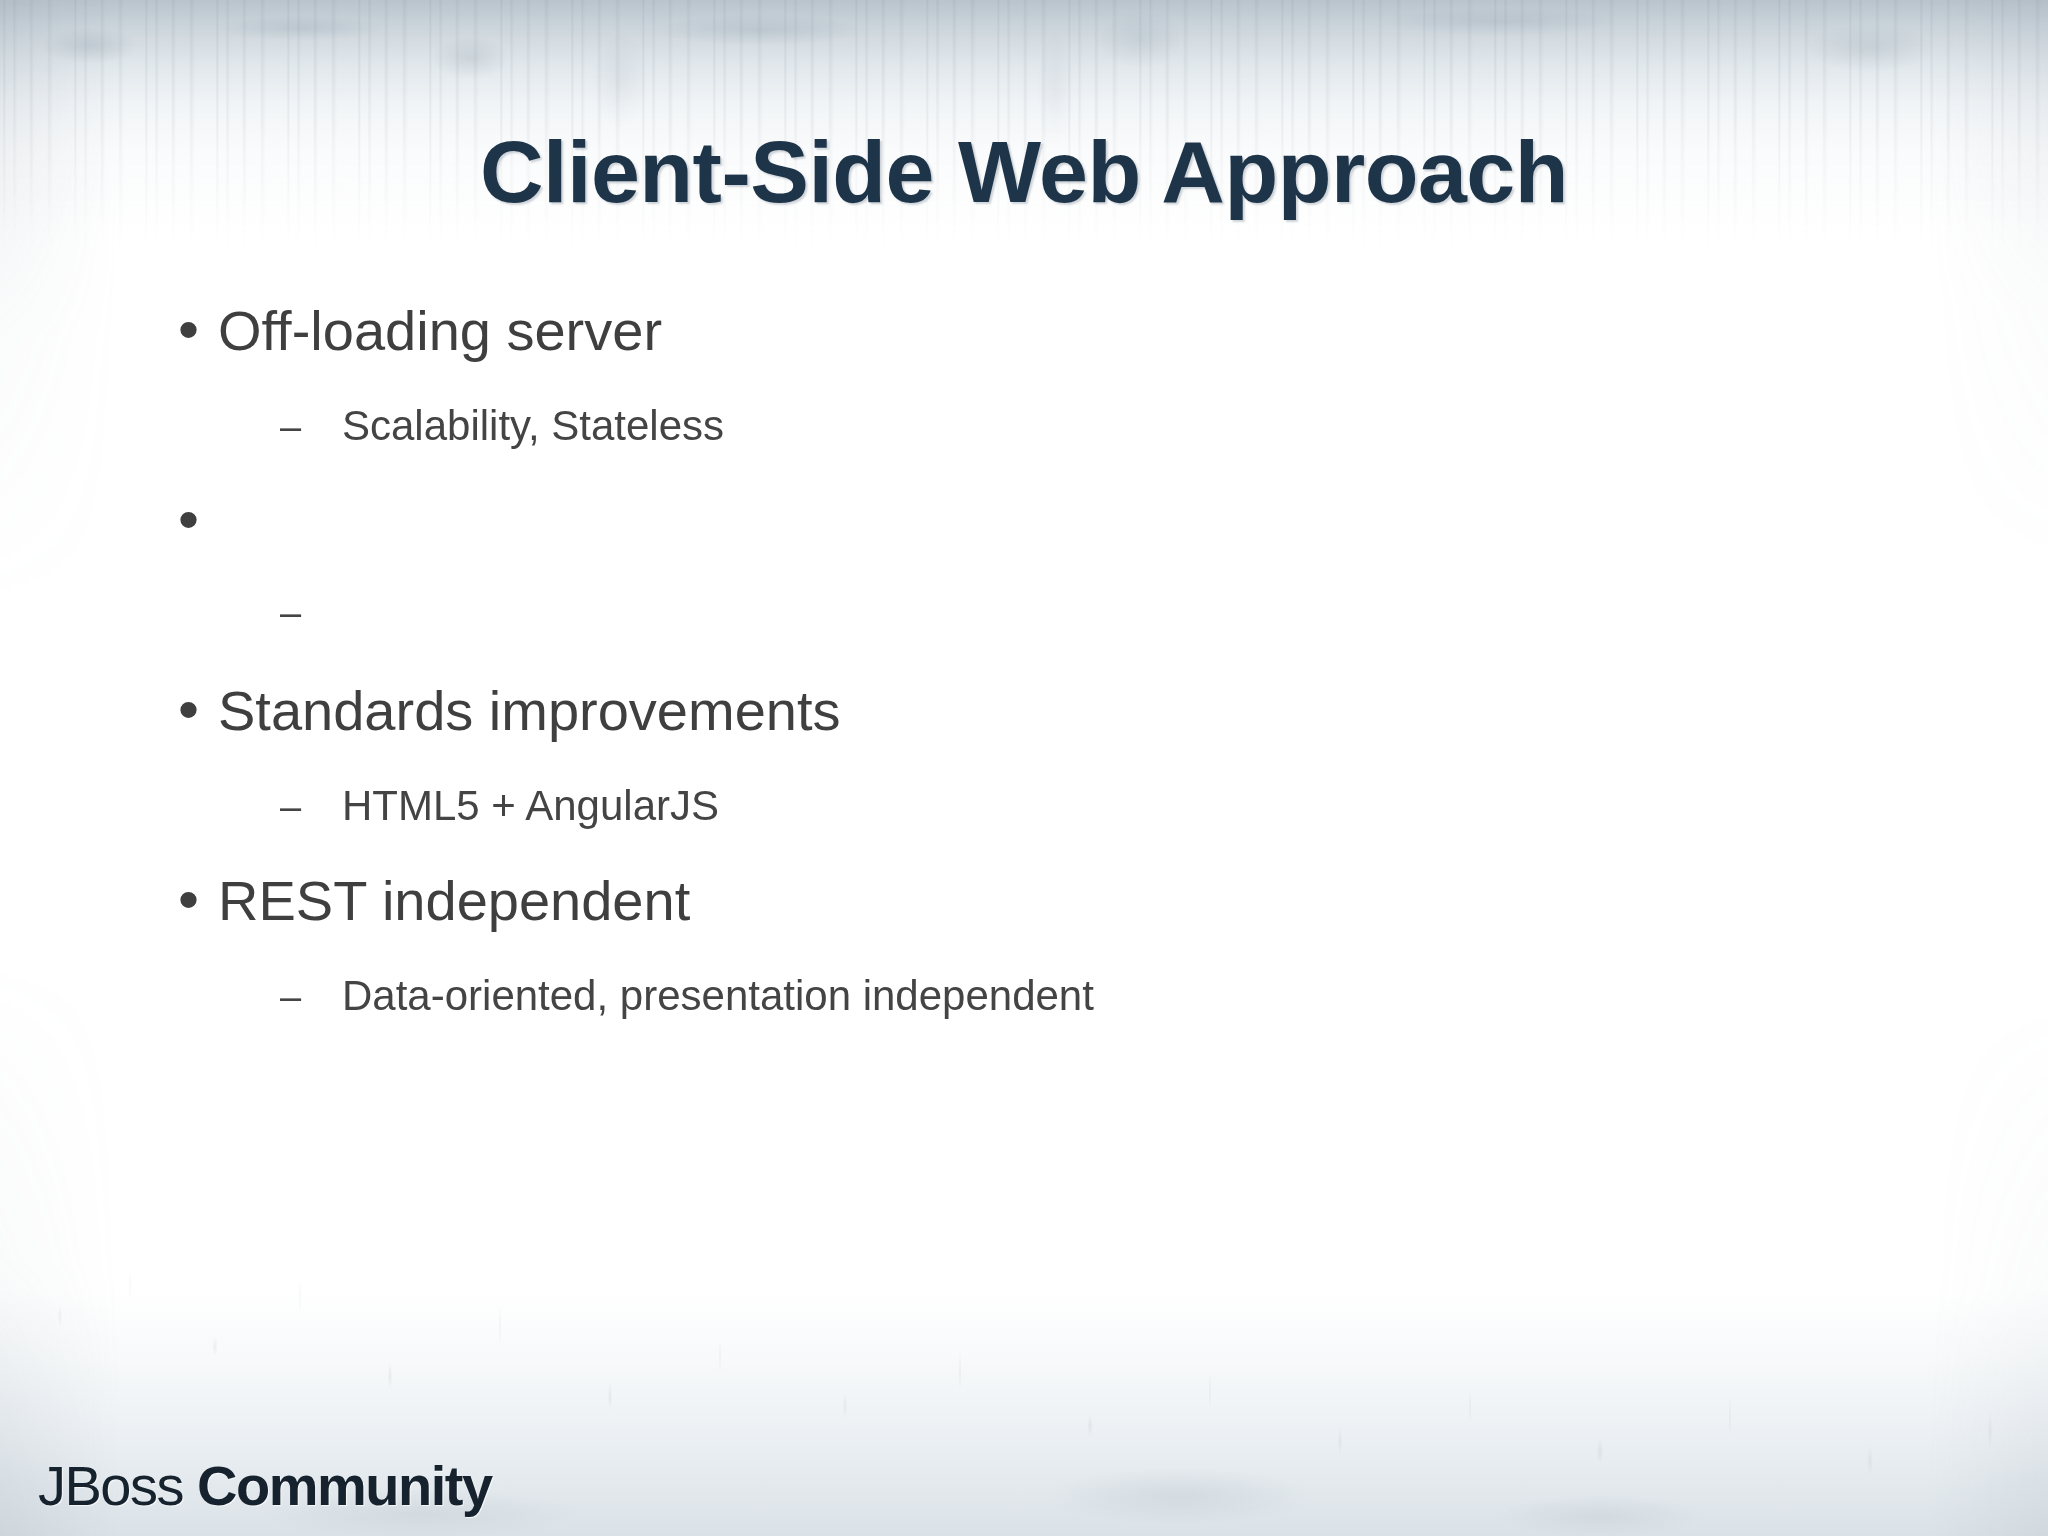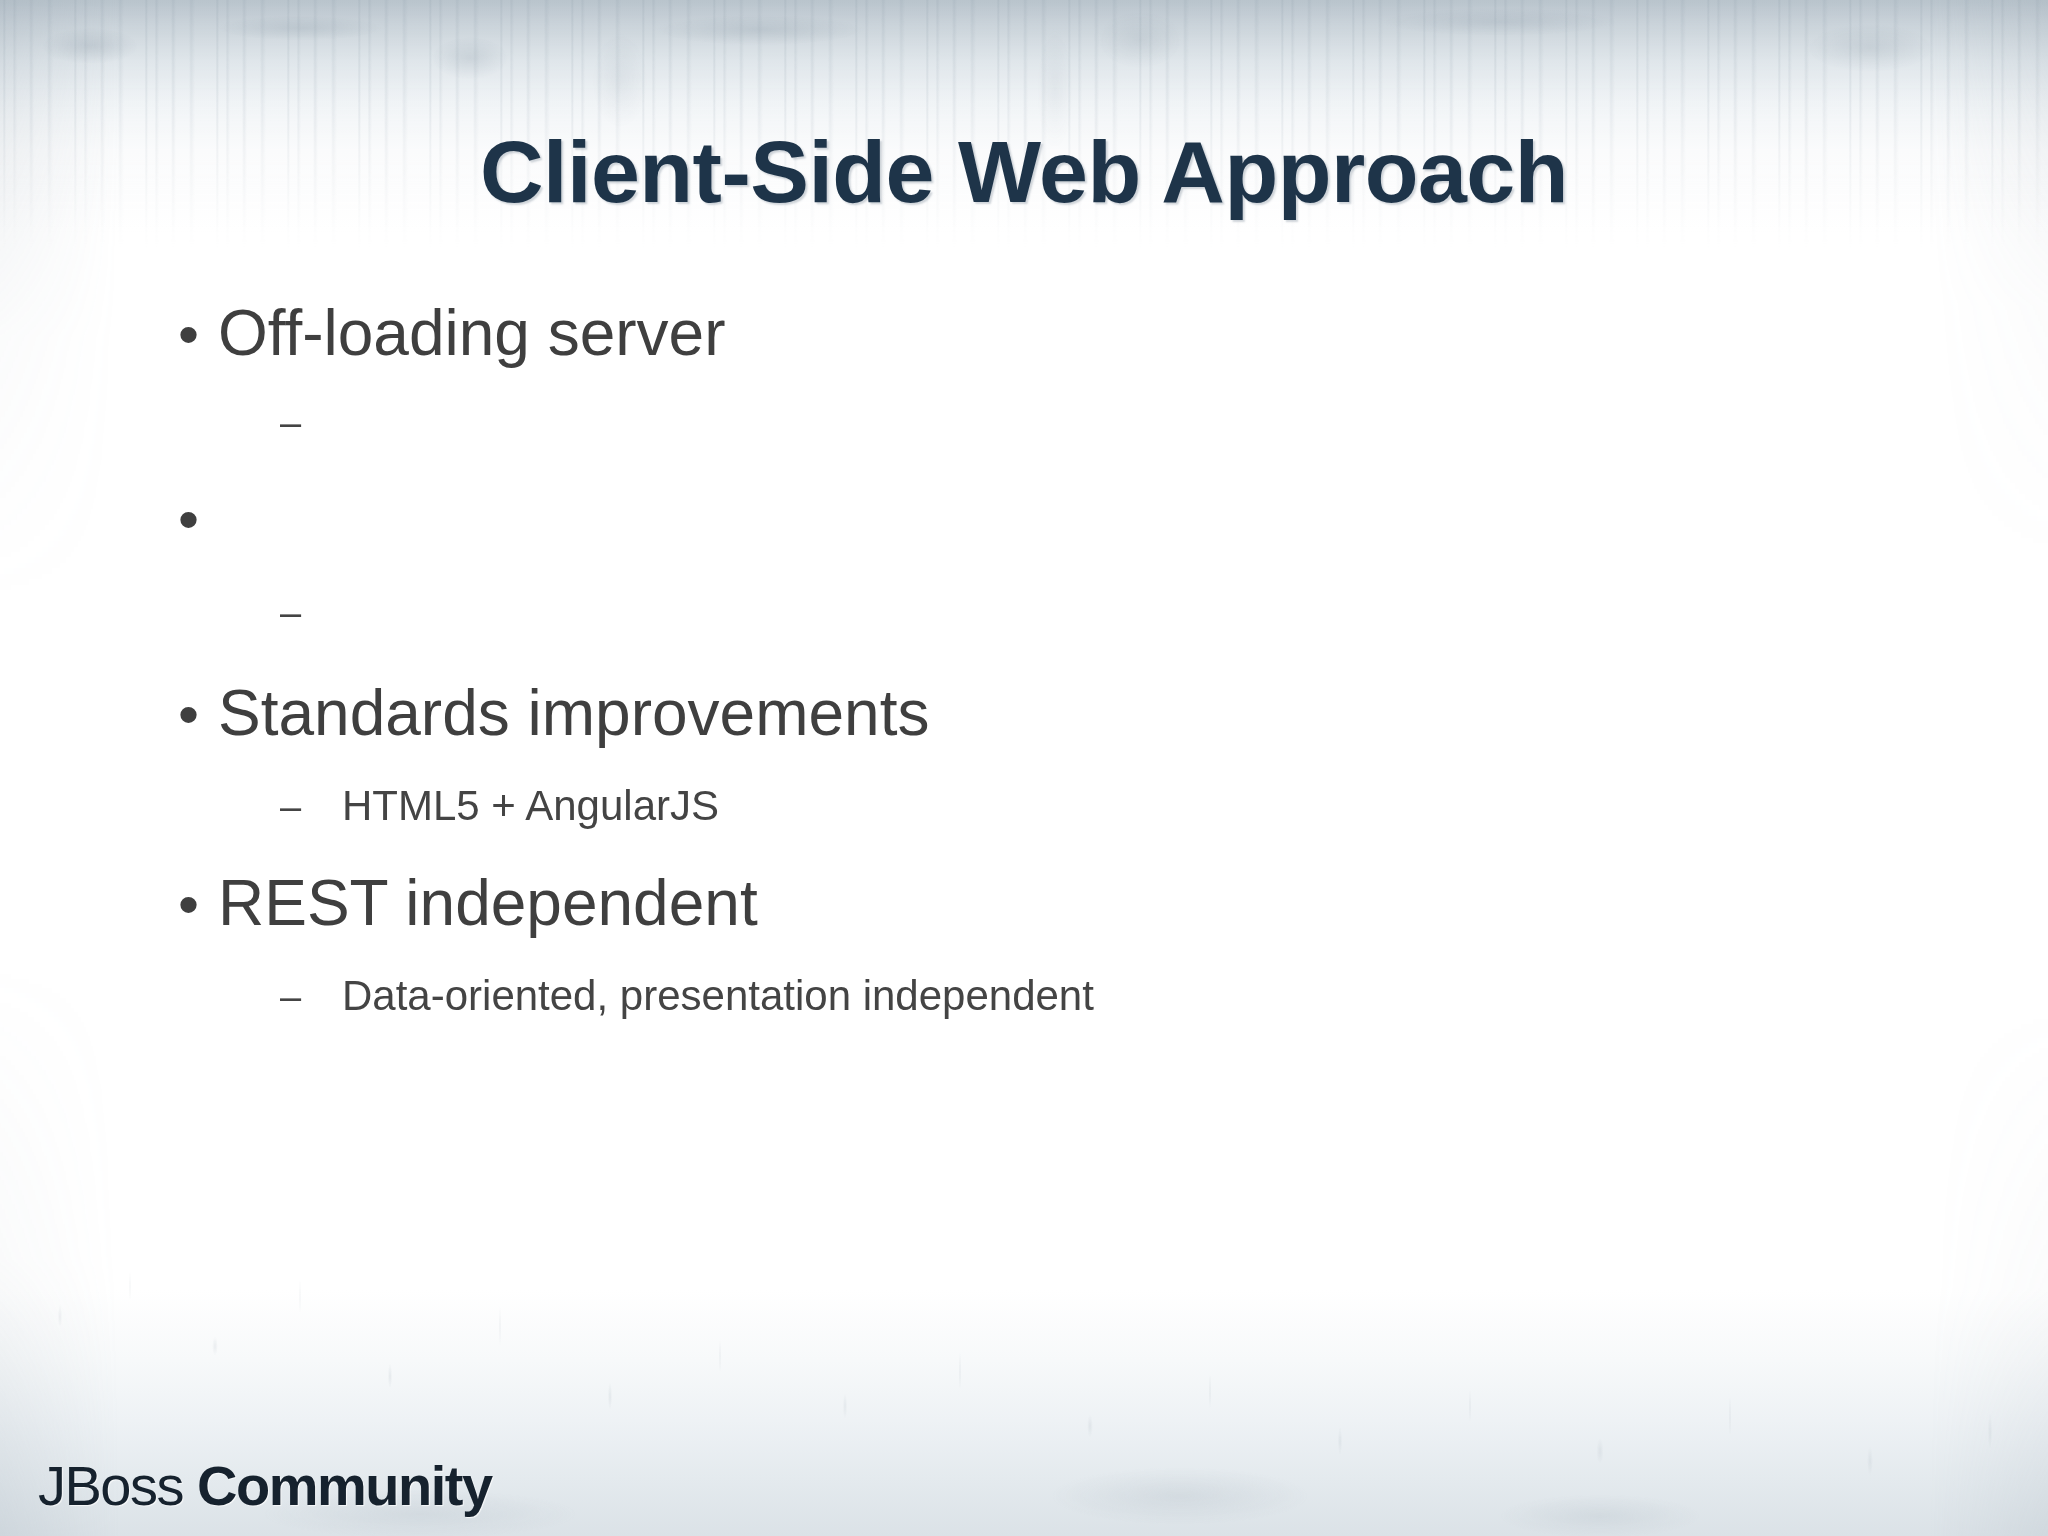--- a/index.html
+++ b/index.html
@@ -183,21 +183,21 @@
     flex: 0 0 68px;
     font-size: 60px;
     line-height: 1;
     color: #3f3f3f;
     text-align: left;
     padding-left: 28px;
     box-sizing: border-box;
   }
 
   .bullet-l1 .text {
-    font-size: 64px;
+    font-size: 56px;
     line-height: 1.05;
     color: #3f3f3f;
     white-space: nowrap;
   }
 
   .bullet-l2 {
     display: flex;
     align-items: baseline;
     height: 86px;
     padding-left: 130px;
@@ -250,20 +250,21 @@
 
     <div class="body-list">
 
       <div class="bullet-group">
         <div class="bullet-l1">
           <span class="marker">•</span>
           <span class="text">Off-loading server</span>
         </div>
         <div class="bullet-l2">
           <span class="marker">–</span>
+          <span class="text">Scalability, Stateless</span>
         </div>
       </div>
 
       <div class="bullet-group">
         <div class="bullet-l1">
           <span class="marker">•</span>
         </div>
         <div class="bullet-l2">
           <span class="marker">–</span>
         </div>

